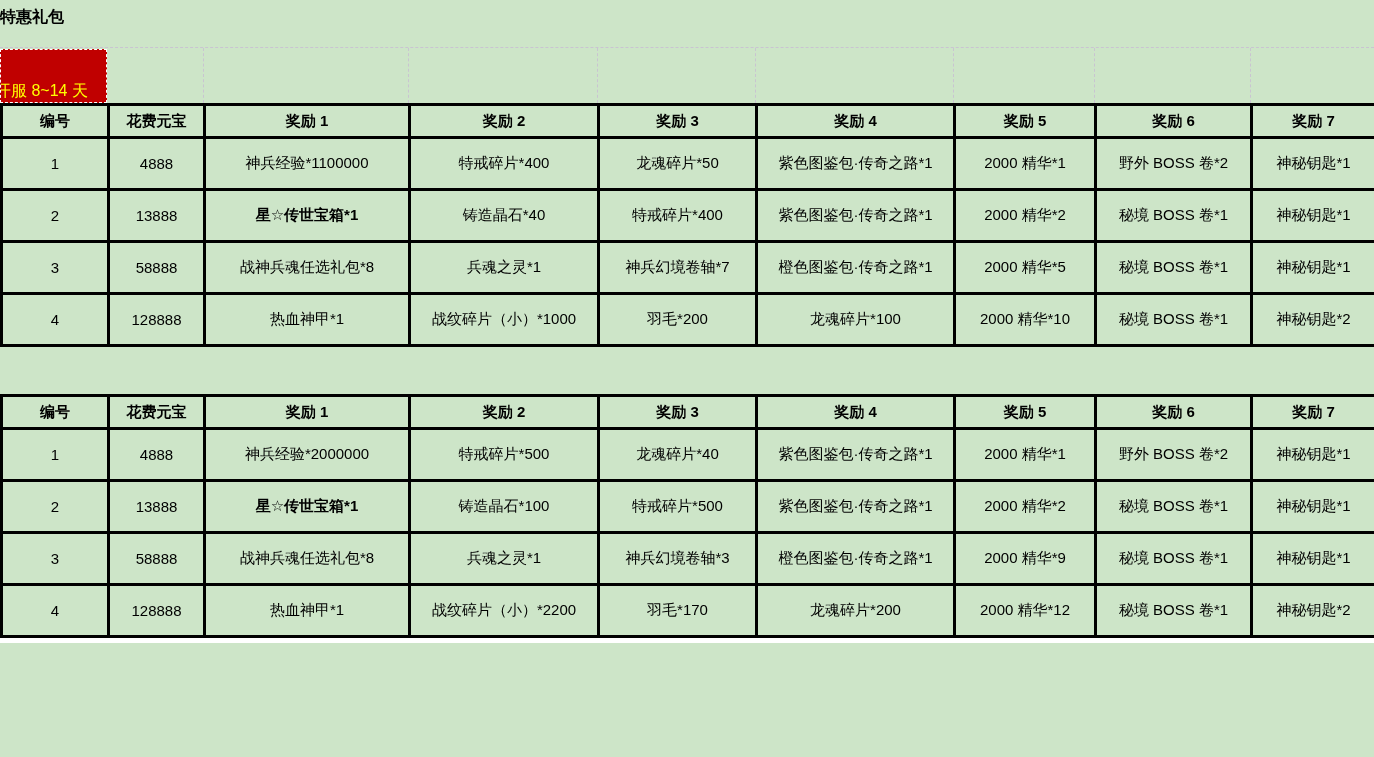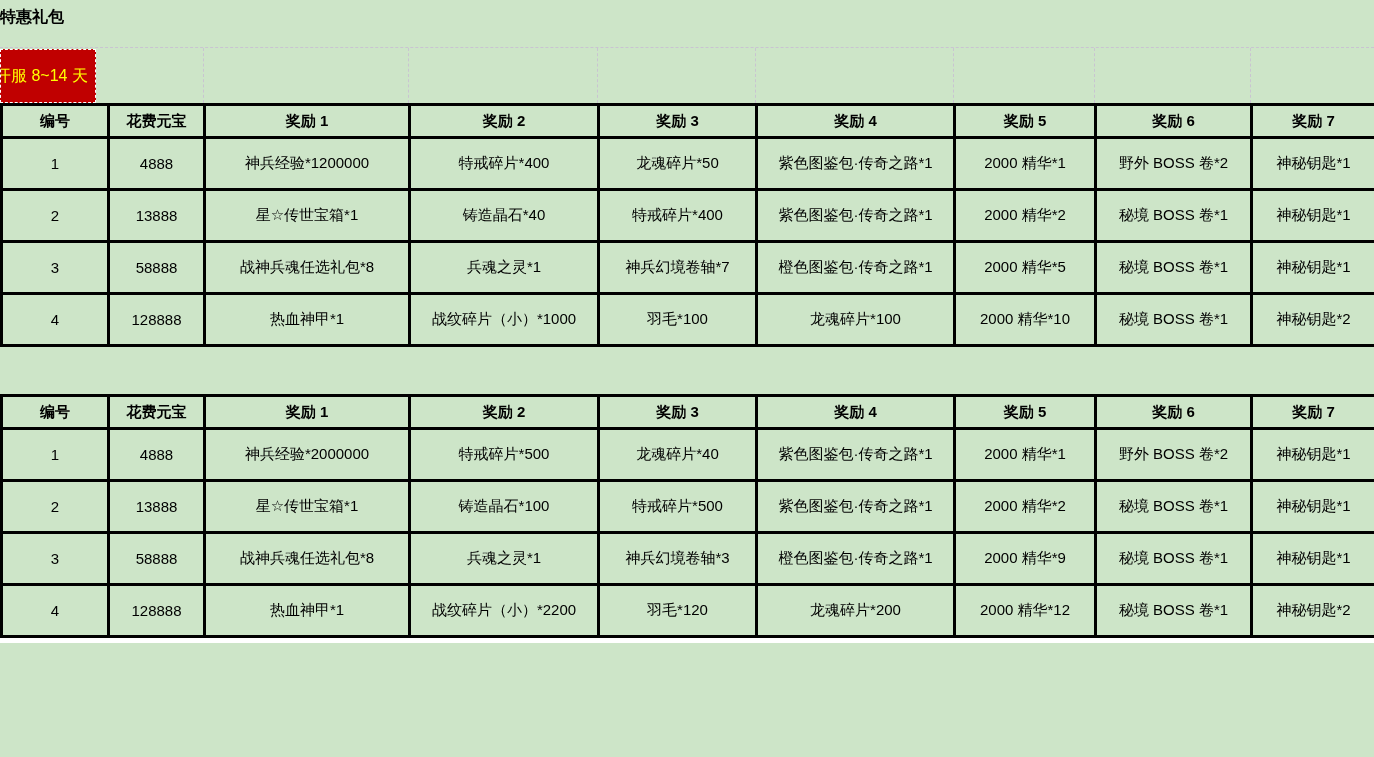--- a/index.html
+++ b/index.html
@@ -27,27 +27,27 @@
   }
   .gl {
     position: absolute;
     top: 0; bottom: 0;
     width: 0;
     border-left: 1px dashed #c9c4d1;
   }
   .banner {
     position: absolute;
     left: 0; top: 1px; bottom: 0;
-    width: 96px;
+    width: 107px;
     background: #c00000;
     border: 1px dashed #ffffff;
     color: #ffff00;
     font-size: 16px;
     display: flex;
-    align-items: center;
+    align-items: flex-end;
     overflow: hidden;
     white-space: nowrap;
   }
   .banner span { margin-left: -6px; }
   table {
     border-collapse: collapse;
     table-layout: fixed;
     width: 1374px;
     background: #cde5c8;
   }
@@ -55,21 +55,21 @@
     border: 3px solid #000;
     text-align: center;
     vertical-align: middle;
     padding: 0;
     font-size: 15px;
     overflow: hidden;
     white-space: nowrap;
   }
   th { height: 33px; font-weight: bold; }
   td { height: 52px; font-weight: normal; }
-  td.b { font-weight: normal; }
+  td.b { font-weight: bold; }
   .gap { height: 47px; }
   .bottom-strip { height: 5px; background: #ffffff; }
 </style>
 </head>
 <body>
 
 <div>
 
   <div class="title">特惠礼包</div>
 
@@ -108,21 +108,21 @@
             <th>奖励 4</th>
             <th>奖励 5</th>
             <th>奖励 6</th>
             <th>奖励 7</th>
           </tr>
         </thead>
       <tbody>
           <tr>
             <td>1</td>
             <td>4888</td>
-            <td>神兵经验*1200000</td>
+            <td>神兵经验*1100000</td>
             <td>特戒碎片*400</td>
             <td>龙魂碎片*50</td>
             <td>紫色图鉴包·传奇之路*1</td>
             <td>2000 精华*1</td>
             <td>野外 BOSS 卷*2</td>
             <td>神秘钥匙*1</td>
           </tr>
           <tr>
             <td>2</td>
             <td>13888</td>
@@ -143,21 +143,21 @@
             <td>橙色图鉴包·传奇之路*1</td>
             <td>2000 精华*5</td>
             <td>秘境 BOSS 卷*1</td>
             <td>神秘钥匙*1</td>
           </tr>
           <tr>
             <td>4</td>
             <td>128888</td>
             <td>热血神甲*1</td>
             <td>战纹碎片（小）*1000</td>
-            <td>羽毛*100</td>
+            <td>羽毛*200</td>
             <td>龙魂碎片*100</td>
             <td>2000 精华*10</td>
             <td>秘境 BOSS 卷*1</td>
             <td>神秘钥匙*2</td>
           </tr>
         </tbody>
     </table>
   </section>
 
   <div class="gap"></div>
@@ -220,21 +220,21 @@
             <td>橙色图鉴包·传奇之路*1</td>
             <td>2000 精华*9</td>
             <td>秘境 BOSS 卷*1</td>
             <td>神秘钥匙*1</td>
           </tr>
           <tr>
             <td>4</td>
             <td>128888</td>
             <td>热血神甲*1</td>
             <td>战纹碎片（小）*2200</td>
-            <td>羽毛*120</td>
+            <td>羽毛*170</td>
             <td>龙魂碎片*200</td>
             <td>2000 精华*12</td>
             <td>秘境 BOSS 卷*1</td>
             <td>神秘钥匙*2</td>
           </tr>
         </tbody>
     </table>
   </section>
 
   <div class="bottom-strip"></div>

